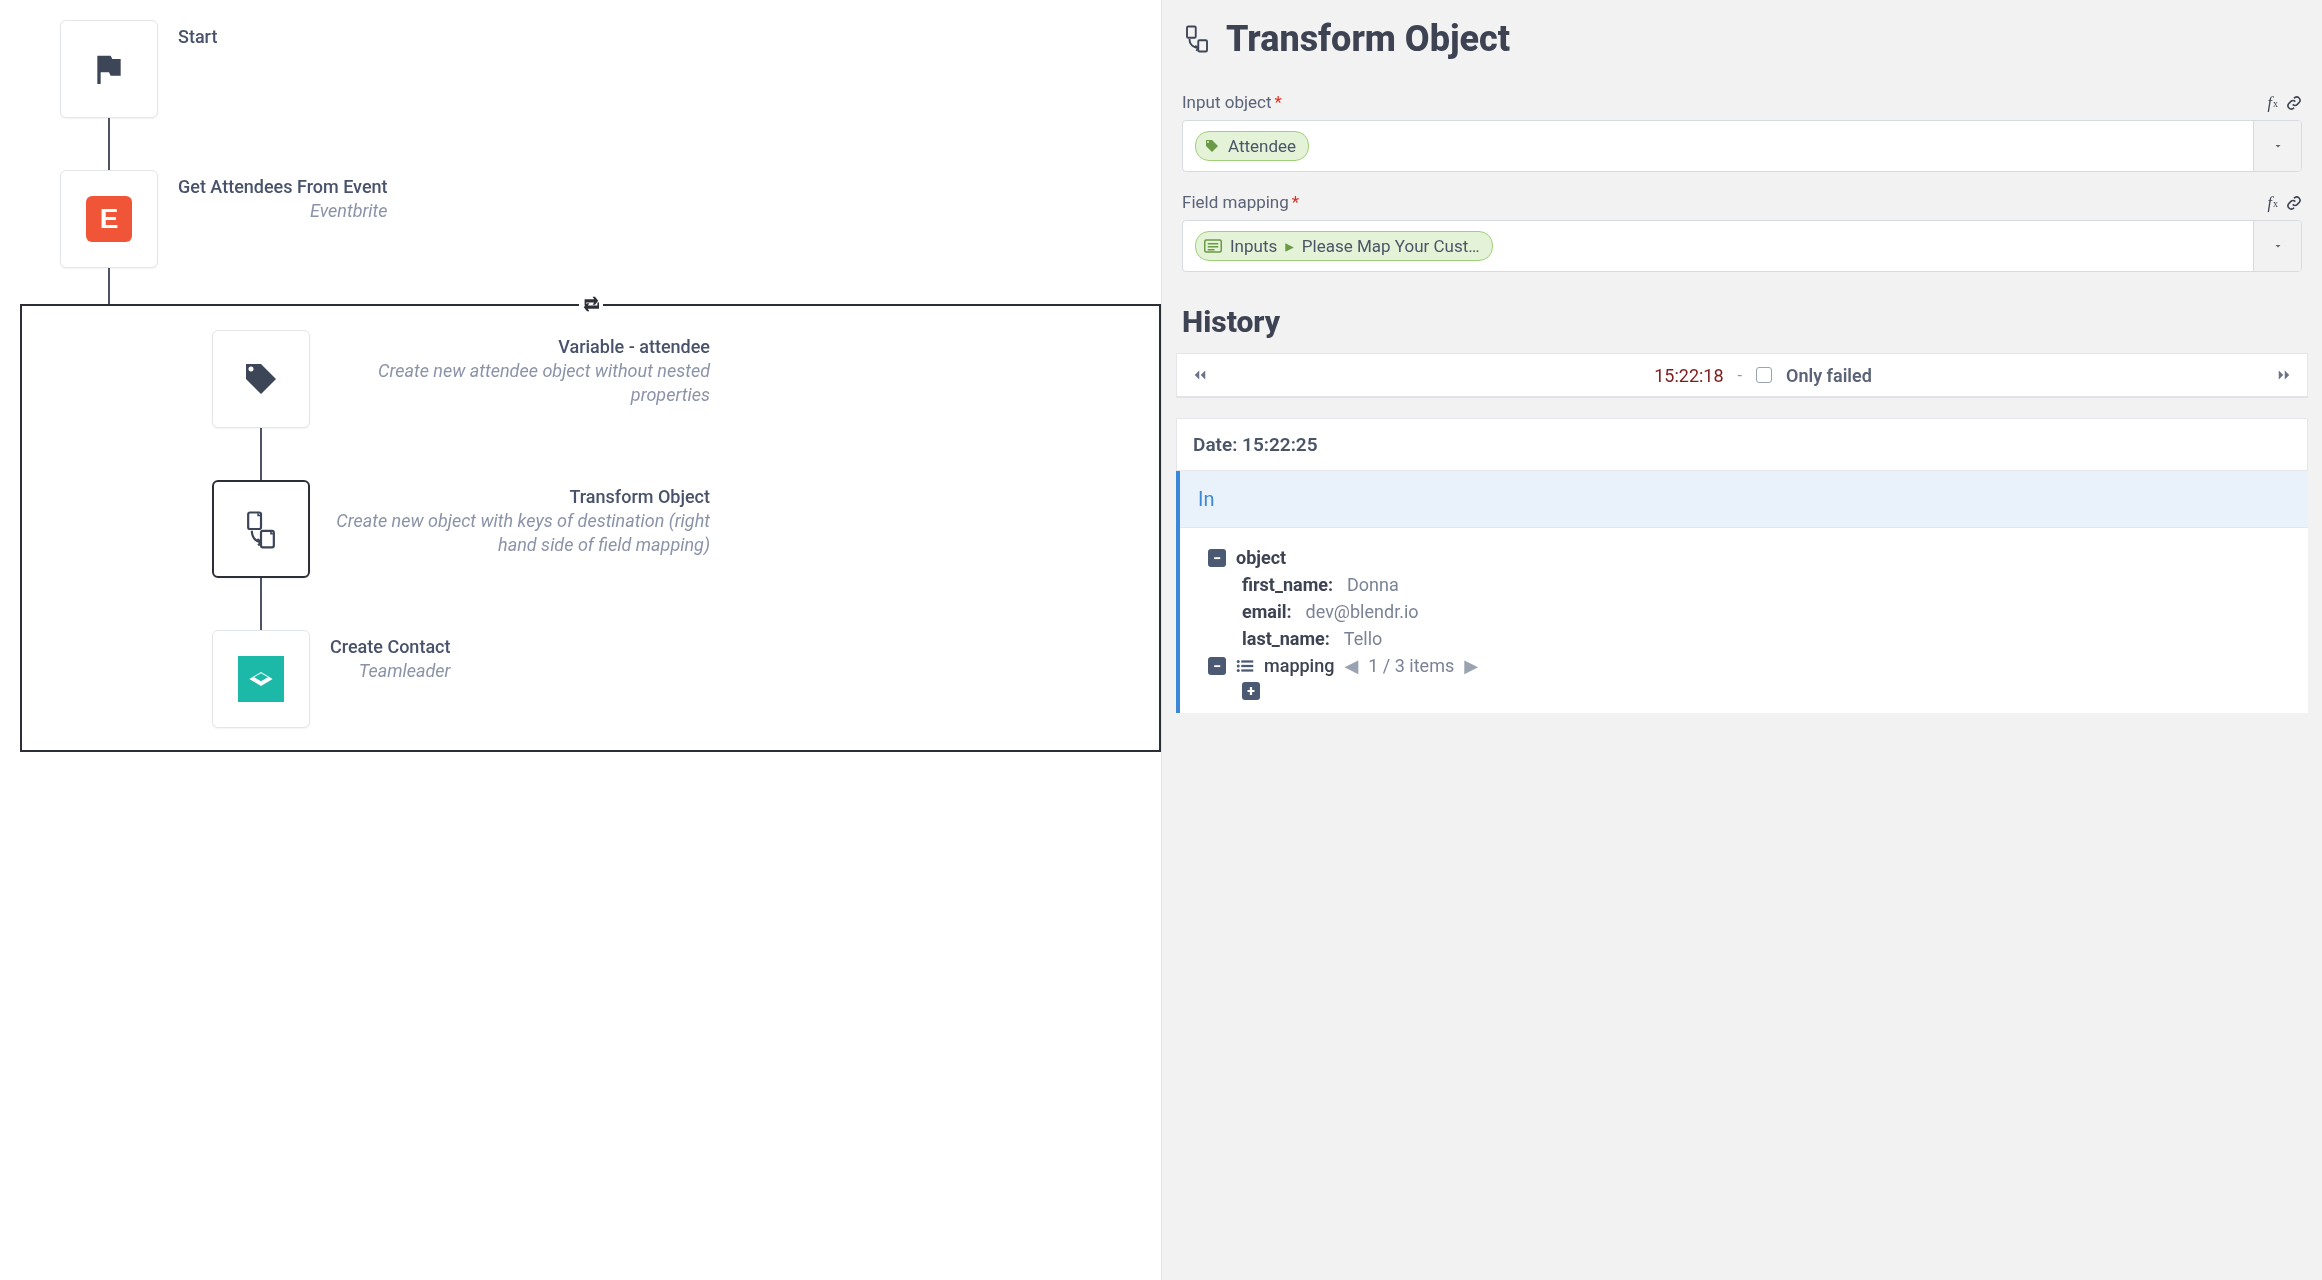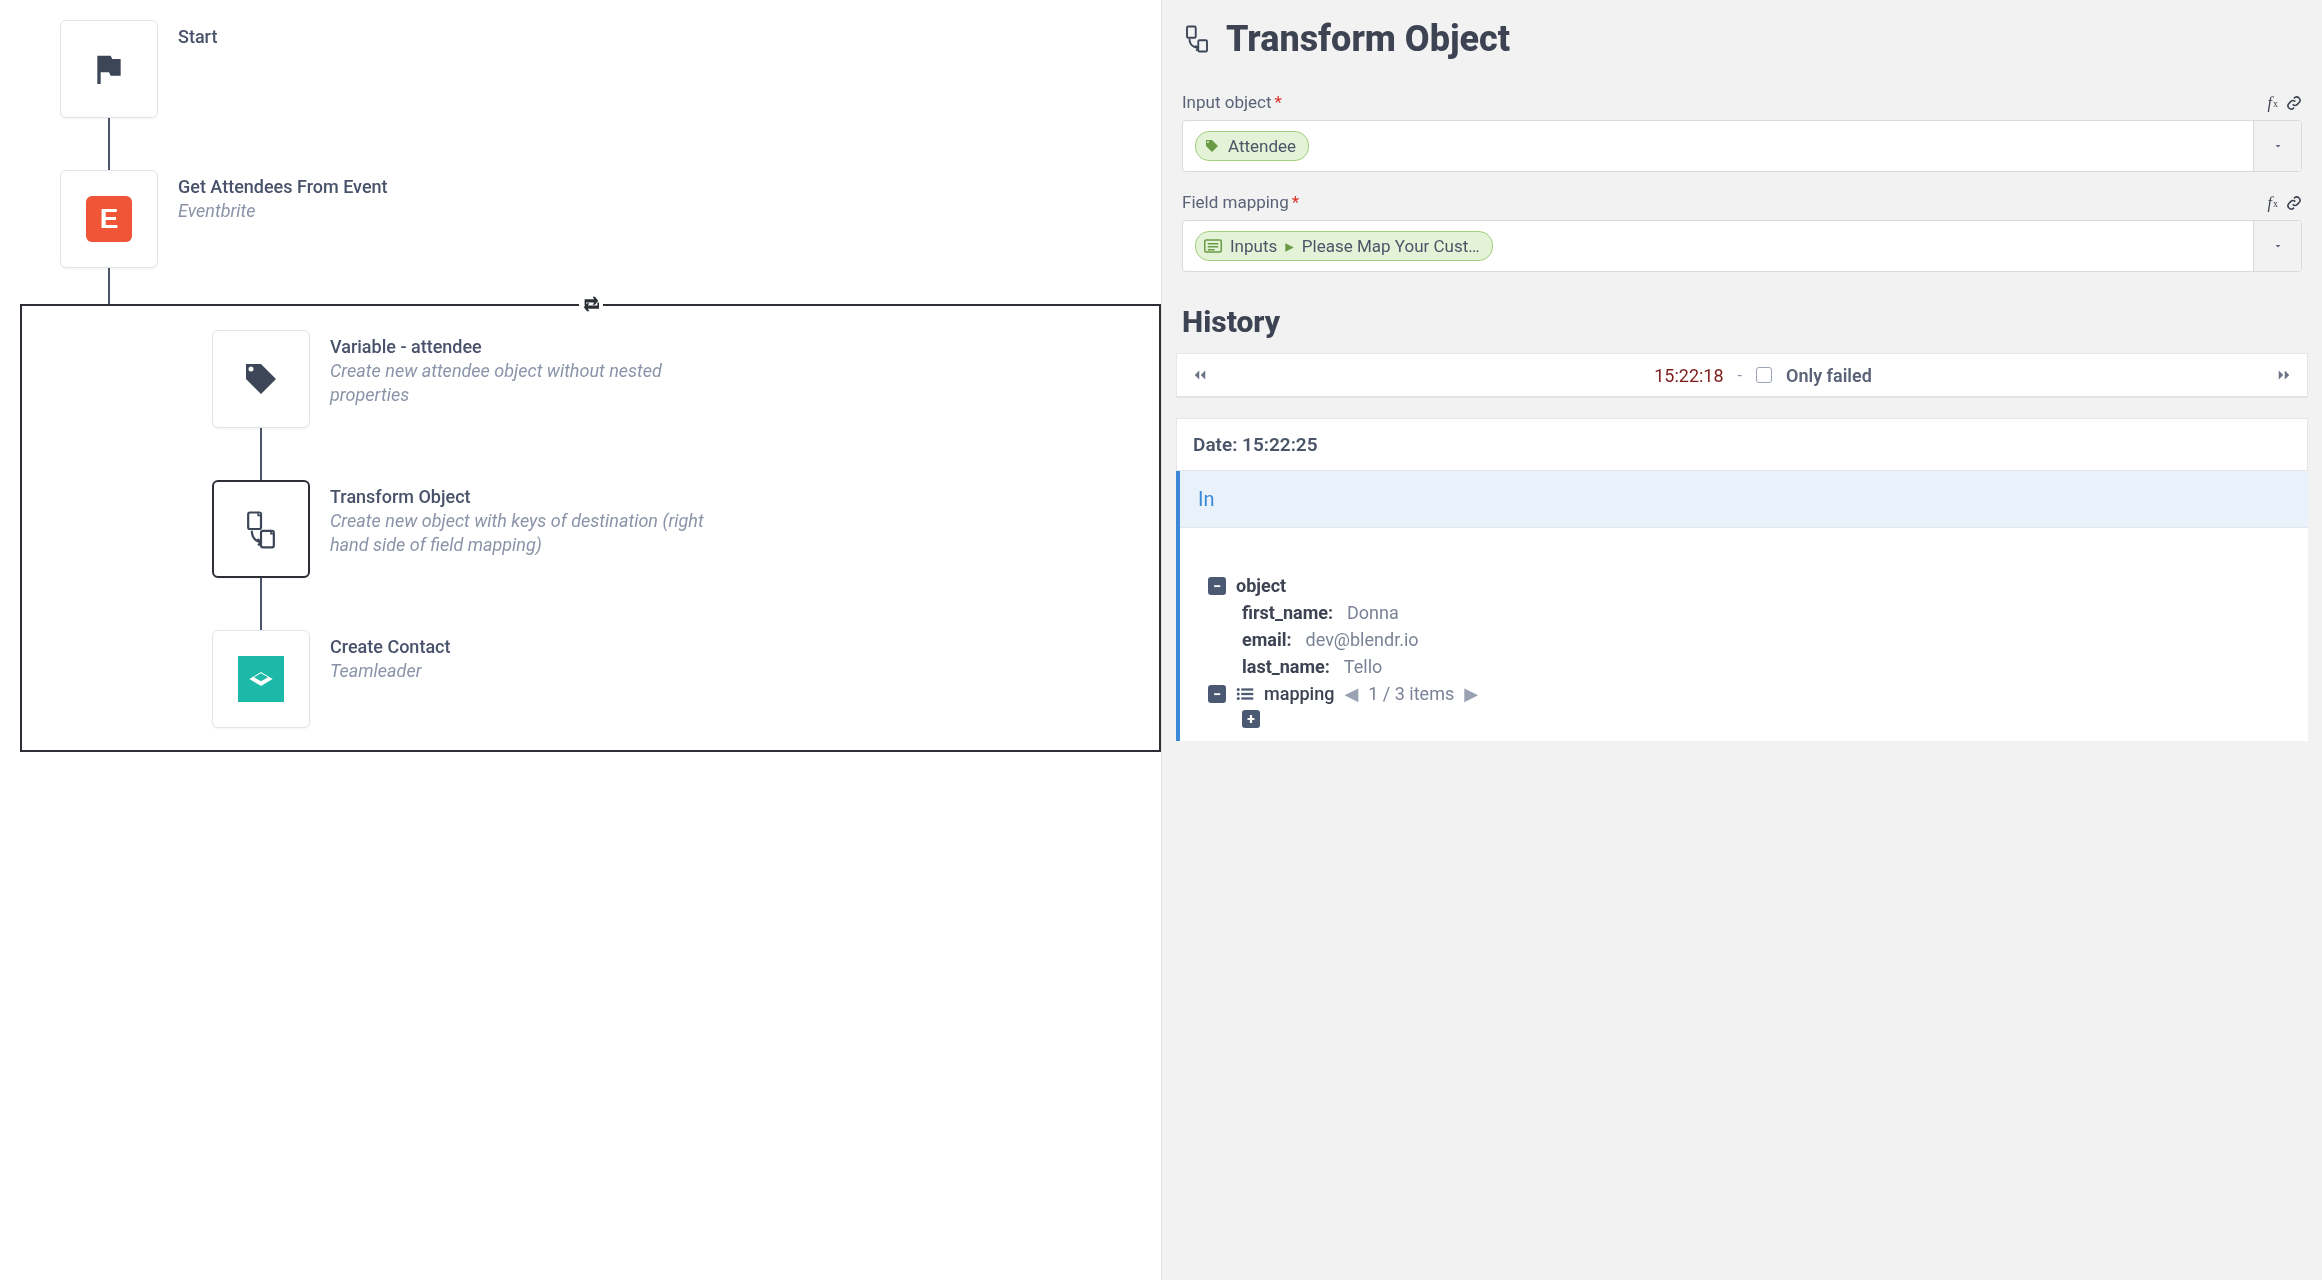--- a/index.html
+++ b/index.html
@@ -2,21 +2,21 @@
 <html><head>
 <meta charset="utf-8">
 <style>
   * { box-sizing: border-box; }
   html, body { margin: 0; padding: 0; font-family: -apple-system, BlinkMacSystemFont, "Segoe UI", Roboto, Arial, sans-serif; color: #4a5568; background: #fff; }
   .app { display: flex; width: 100%; min-height: 100vh; }
   .left { flex: 1 1 50%; position: relative; padding: 20px 0 0 0; }
   .right { flex: 1 1 50%; background: #f2f2f2; border-left: 1px solid #e4e4e4; padding: 0 0 20px 0; }
 
   
-  .flow { position: relative; padding-left: 60px; }
+  .flow { position: relative; padding-left: 60px; text-align: right; }
   .node-row { display: flex; align-items: flex-start; }
   .node-box {
     width: 98px; height: 98px; background: #fff; border: 1px solid #e2e6ea; border-radius: 6px;
     box-shadow: 0 1px 2px rgba(0,0,0,0.05);
     display: flex; align-items: center; justify-content: center; position: relative; z-index: 2;
   }
   .node-box.selected { border: 2px solid #2c2f36; }
   .node-text { margin-left: 20px; padding-top: 6px; }
   .node-title { font-size: 18px; color: #48526a; font-weight: 500; }
   .node-sub { font-size: 18px; color: #8a93a8; margin-top: 2px; line-height: 1.35; max-width: 380px; font-style: italic; }
@@ -87,21 +87,21 @@
   .nav-btn { color:#6b7386; display:inline-flex; padding:2px; cursor:pointer; }
 
   .date-bar {
     margin: 20px 14px 0 14px; background:#fff; border:1px solid #e4e6ea;
     padding: 14px 16px; font-size:19px; color:#4a5568; font-weight:600;
   }
   .in-block { margin: 0 14px; border-left: 4px solid #3a88d6; background:#fff; }
   .in-head {
     background:#e9f2fb; color:#3a88d6; font-size:20px; padding: 16px 18px; border-bottom:1px solid #e4e6ea;
   }
-  .tree { padding: 44px 18px 10px 28px; font-size: 18px; color:#4a5568; }
+  .tree { padding: 16px 18px 10px 28px; font-size: 18px; color:#4a5568; }
   .tree-row { display:flex; align-items:center; gap:10px; padding: 3px 0; }
   .tree-indent1 { padding-left: 34px; }
   .tree-indent2 { padding-left: 34px; }
   .sq { width:18px; height:18px; background:#4b5a72; border-radius:3px; color:#fff; display:inline-flex; align-items:center; justify-content:center; font-size:14px; font-weight:900; line-height:1; }
   .sq.plus::before { content:"+"; }
   .sq.minus::before { content:"−"; }
   .tree-key { font-weight:700; color:#3d4352; }
   .tree-val { color:#7a8396; margin-left:4px; }
   .list-ic { color:#4b5a72; }
   .pager { display:inline-flex; align-items:center; gap:10px; color:#7a8396; }

